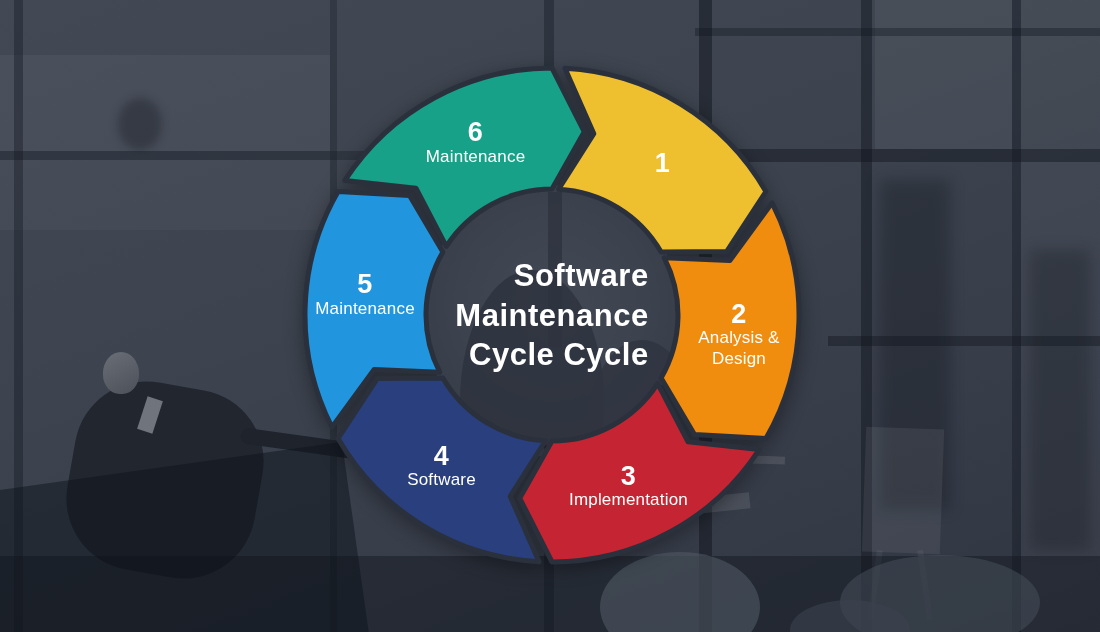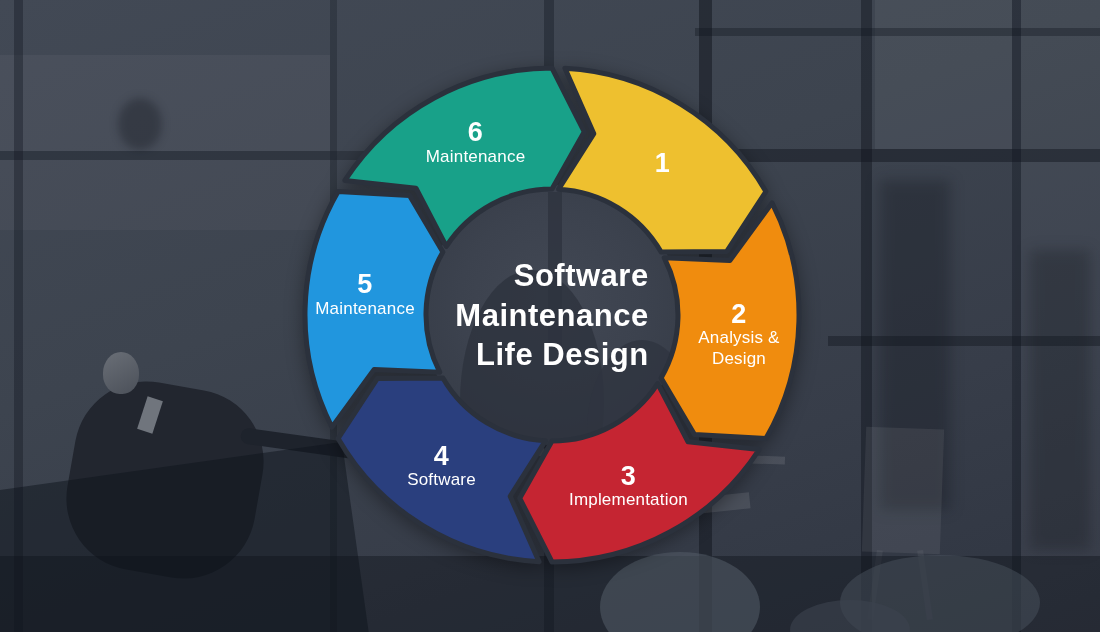--- a/index.html
+++ b/index.html
@@ -146,16 +146,16 @@
       </div>
       <div class="seg-label" style="left: 475.53px; top: 143.25px;">
         <div class="seg-num">6</div>
         <div class="seg-text">Maintenance</div>
       </div>
     </div>
 
   <div class="center-title">
     <span class="ct-line">Software</span>
     <span class="ct-line">Maintenance</span>
-    <span class="ct-line">Life Design</span>
+    <span class="ct-line">Cycle Cycle</span>
   </div>
 
 </div>
 
 </body></html>

